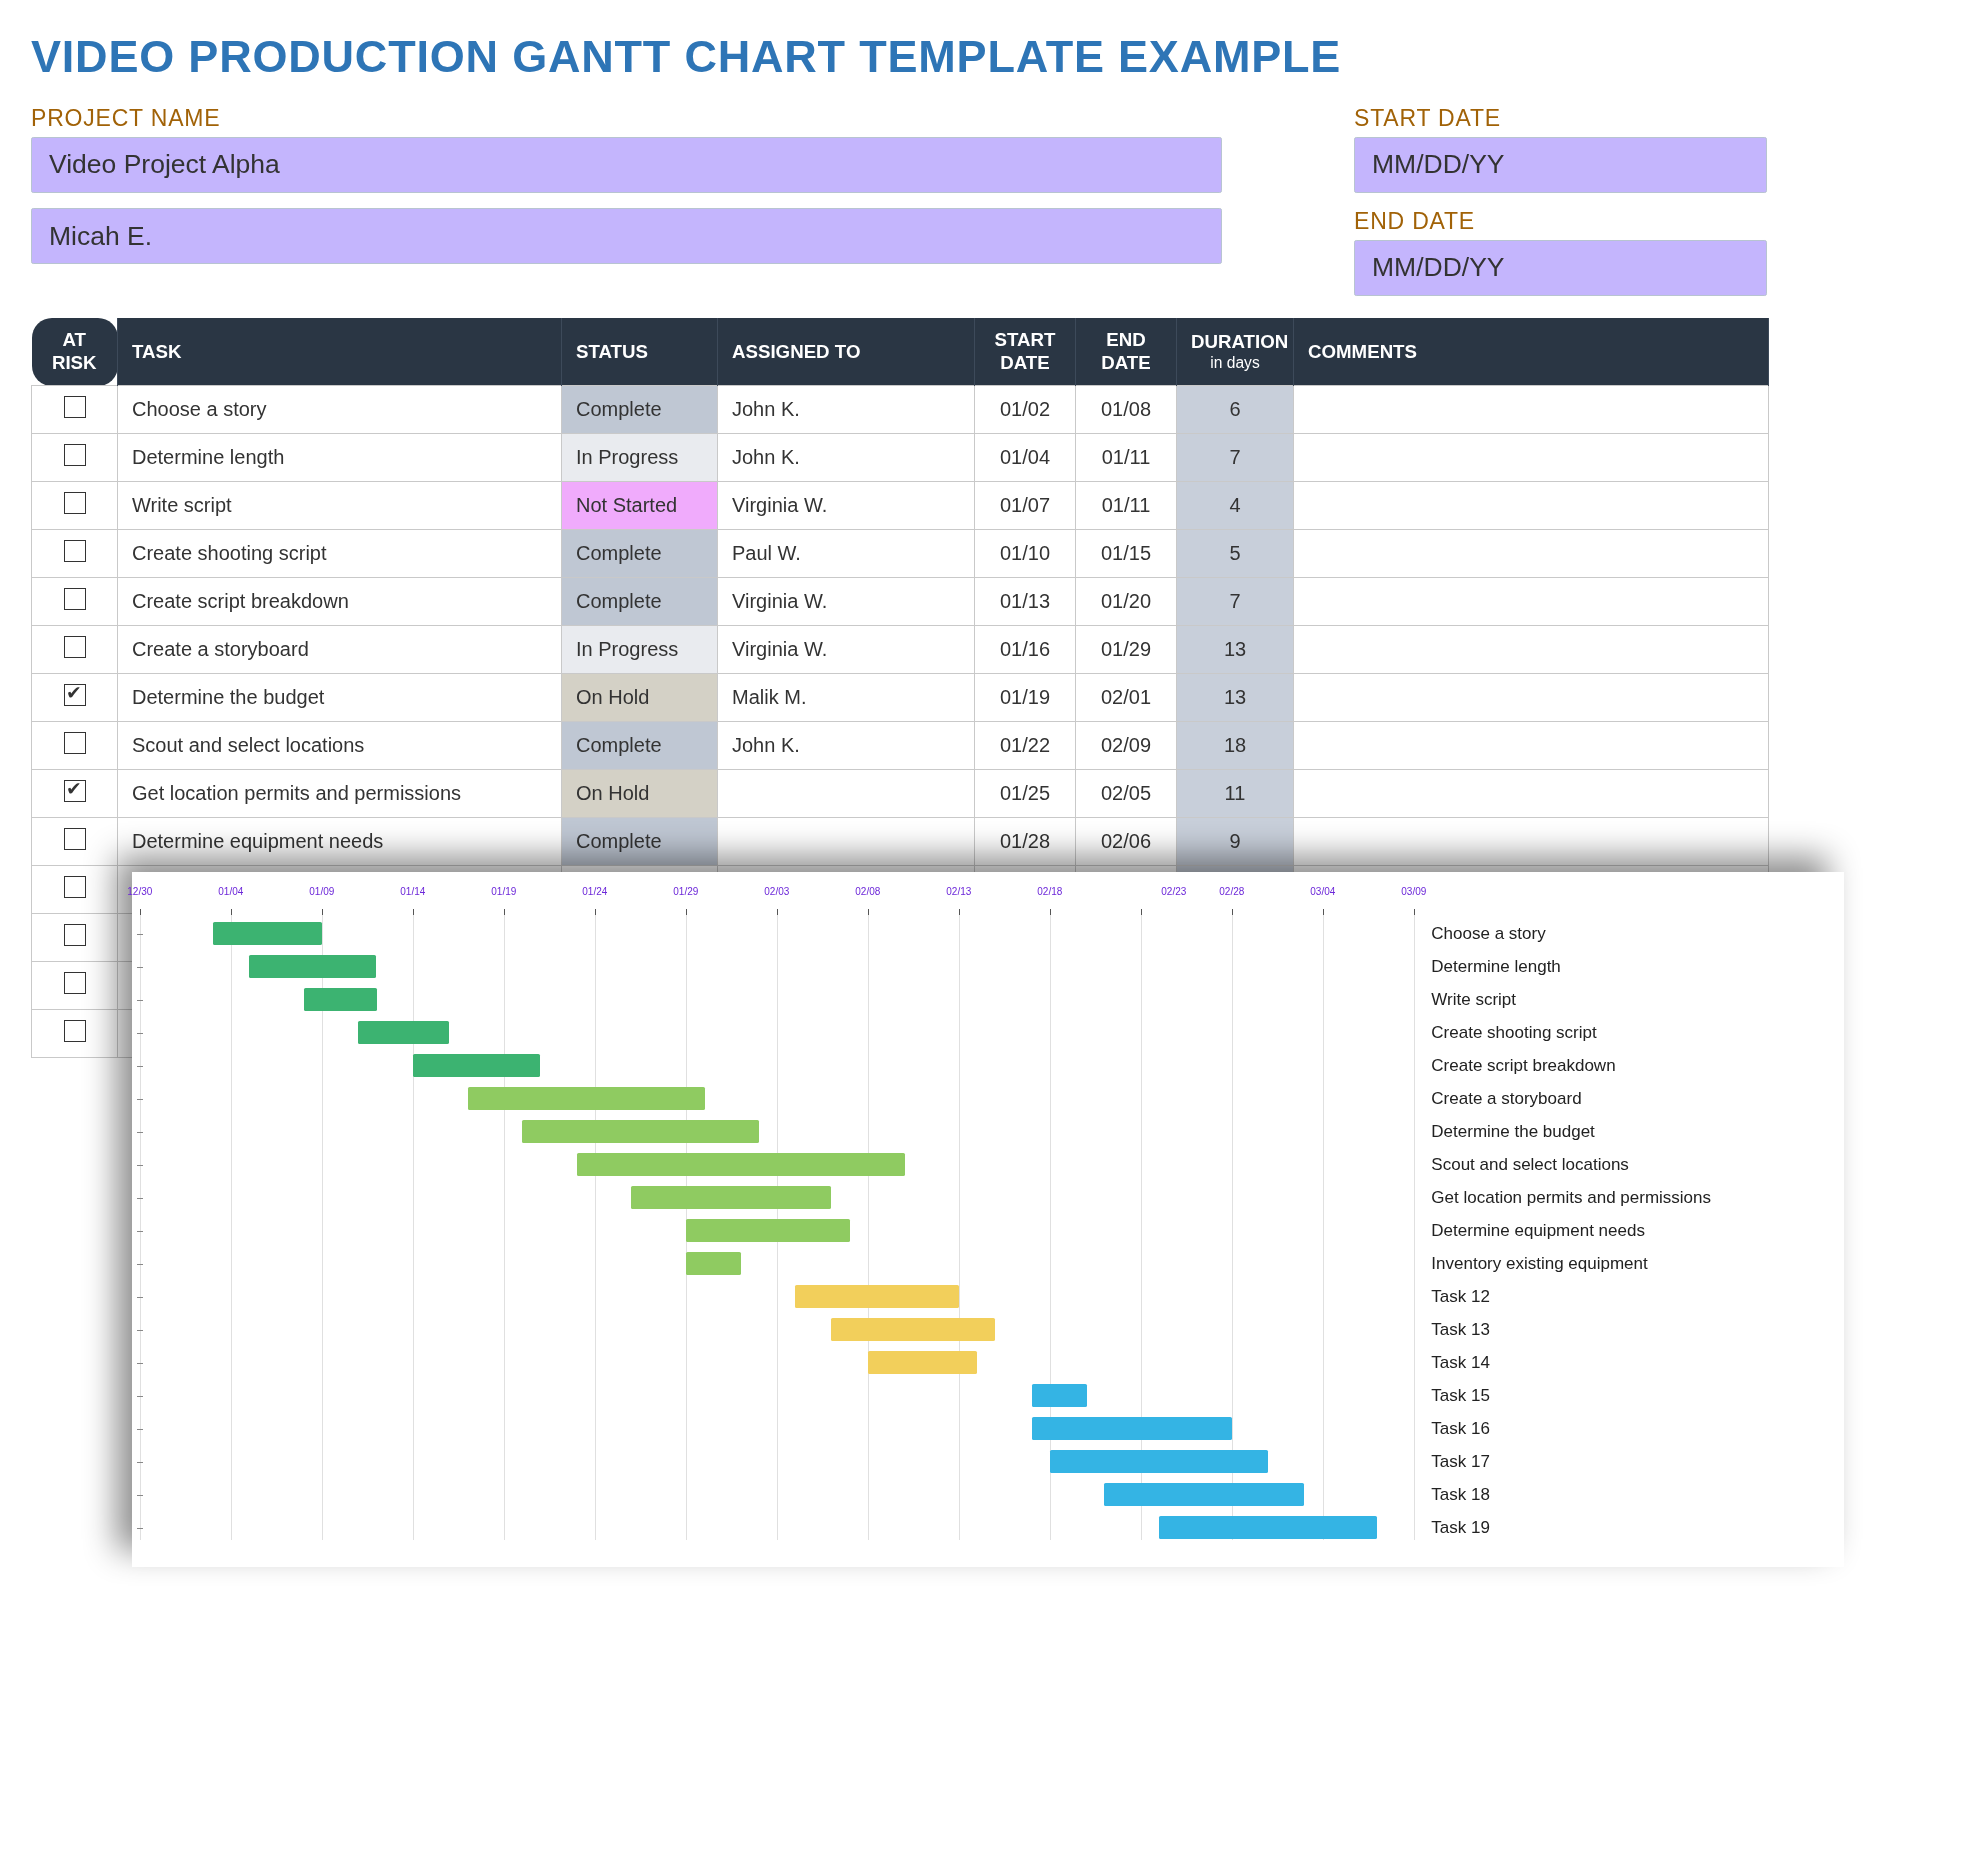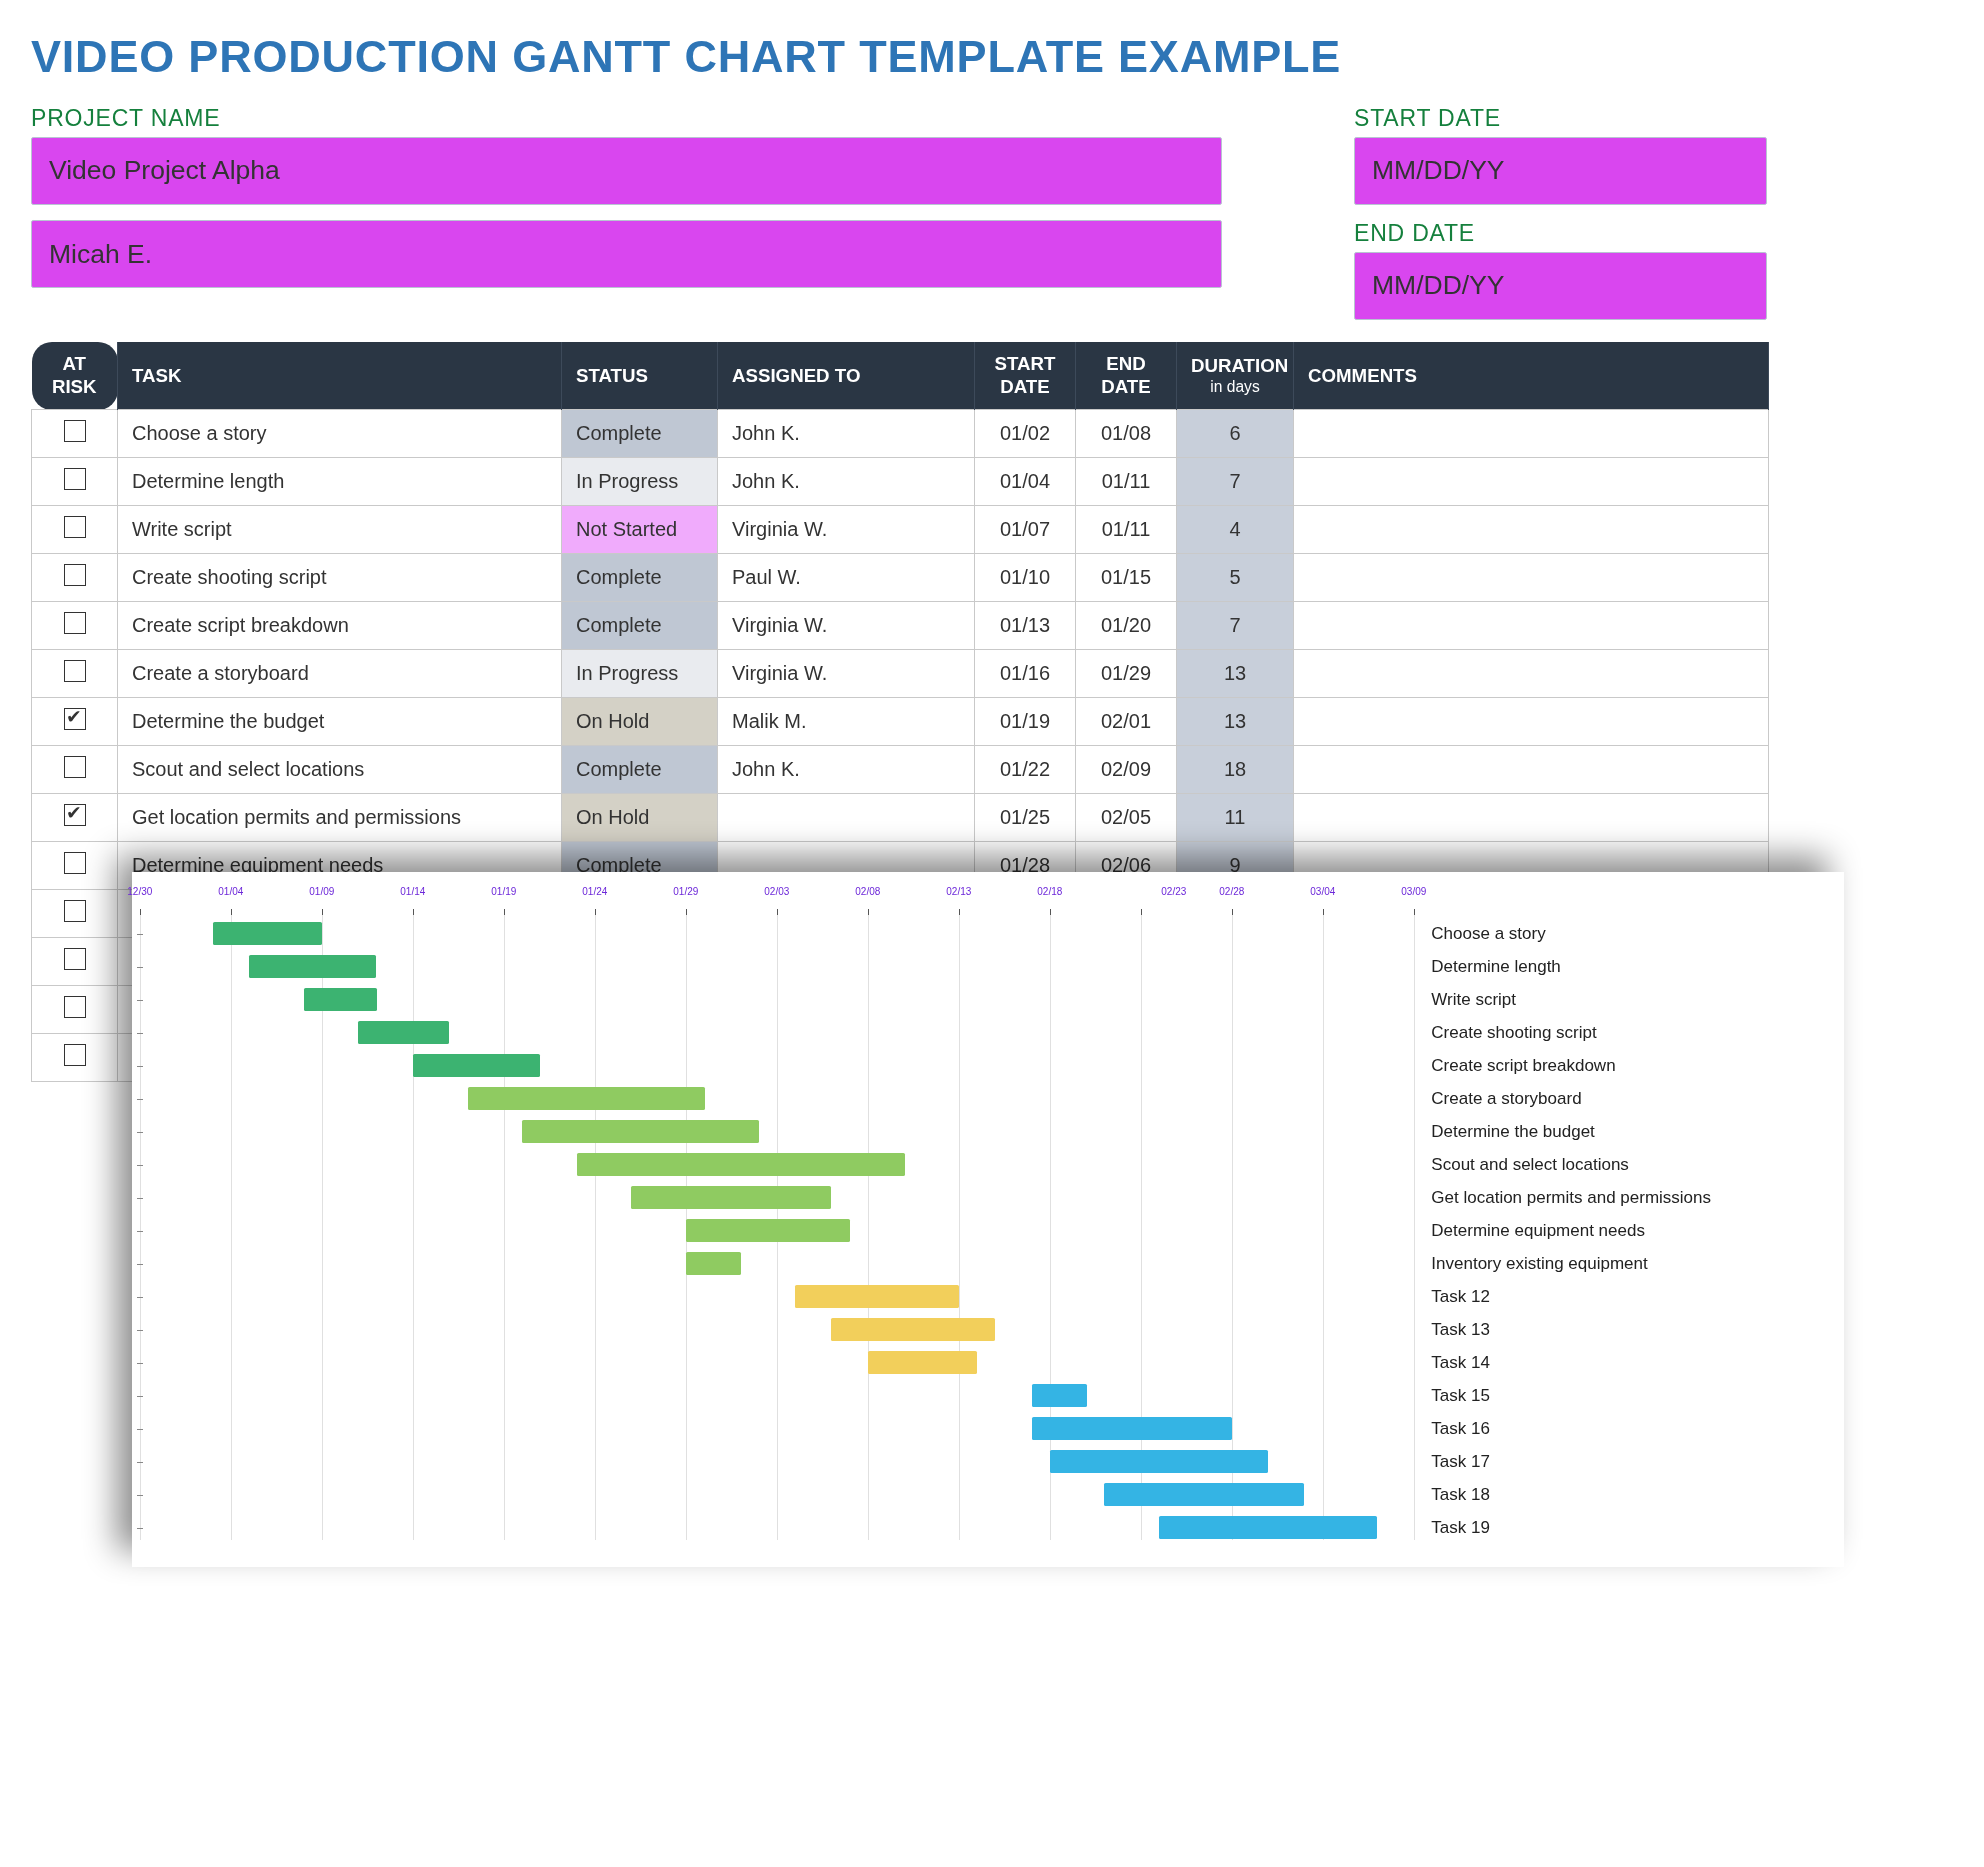--- a/index.html
+++ b/index.html
@@ -15,27 +15,27 @@
     color: #2E75B6;
     font-weight: 700;
     font-size: 45px;
     letter-spacing: 0.8px;
     margin-bottom: 22px;
   }
   .meta-row { display: flex; gap: 132px; margin-bottom: 15.6px; }
   .meta-left { width: 1191px; }
   .meta-right { width: 413px; }
   .meta-label {
-    color: #15803d; font-size: 23px; letter-spacing: 0.8px;
+    color: #a16207; font-size: 23px; letter-spacing: 0.8px;
     margin-bottom: 4.7px;
   }
   .meta-input {
     width: 100%;
-    height: 68px;
-    background: #d946ef;
+    height: 56px;
+    background: #c4b5fd;
     border: 0.8px solid #b8c4d1;
     border-radius: 2.3px;
     font-family: inherit;
     font-size: 26.5px;
     padding: 0 17px;
     color: #333;
   }
 
   table.tasks {
     width: 1736px;

